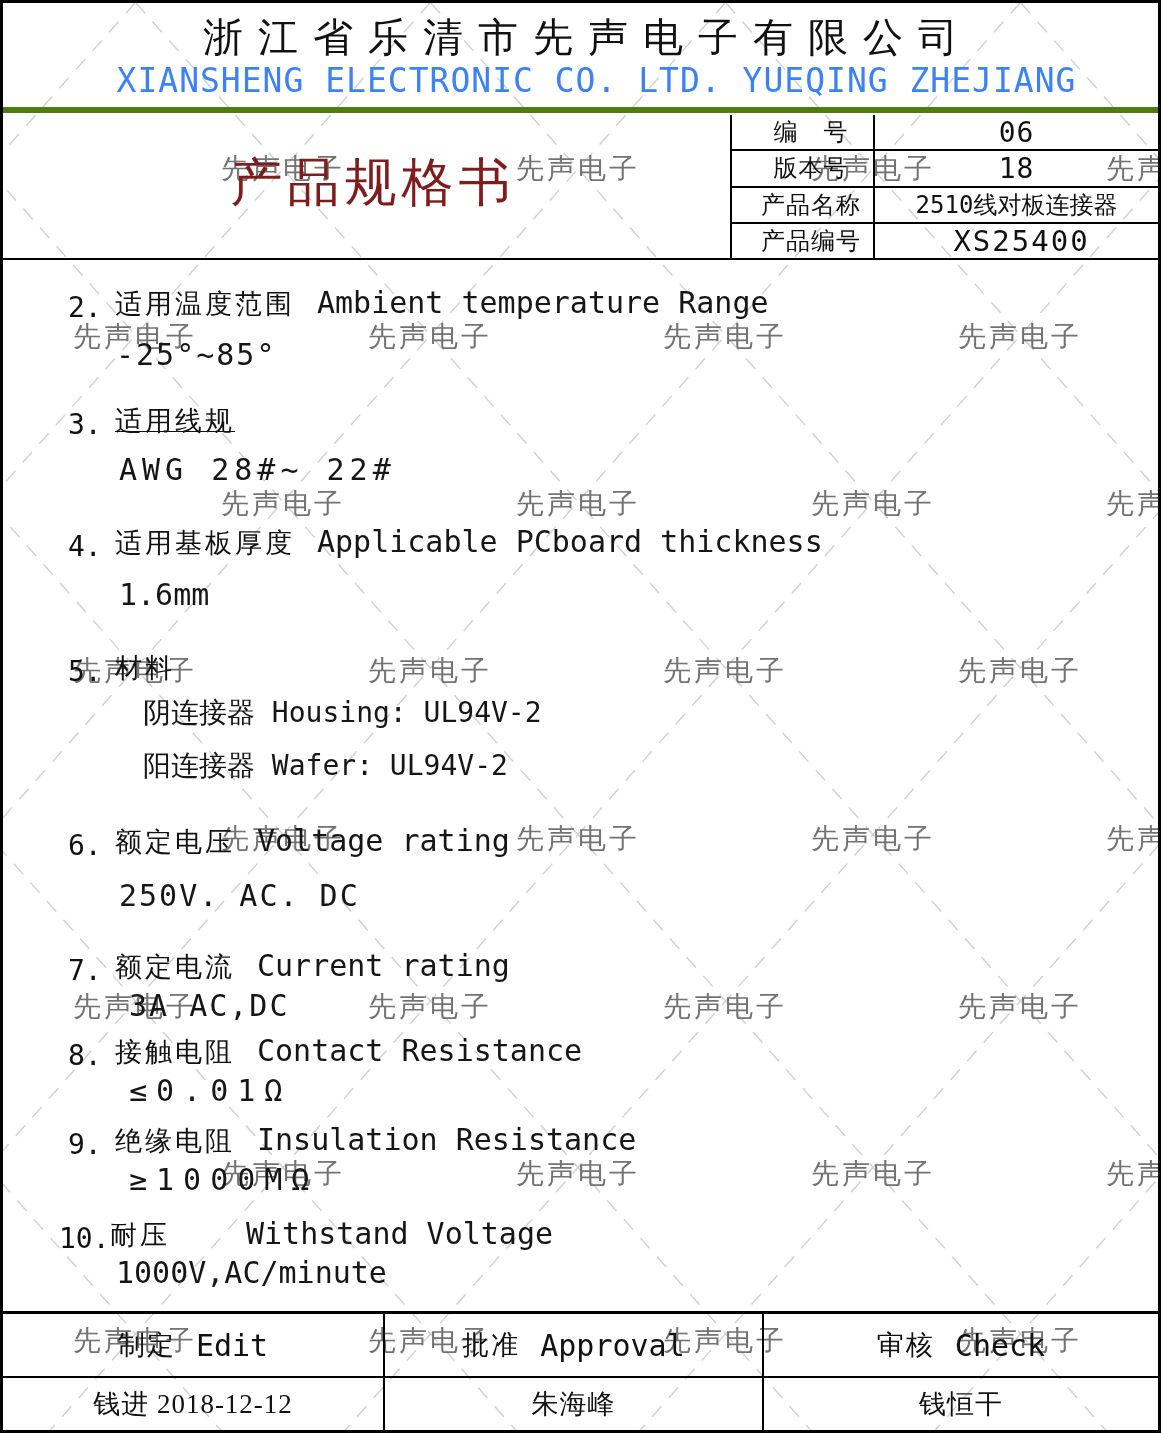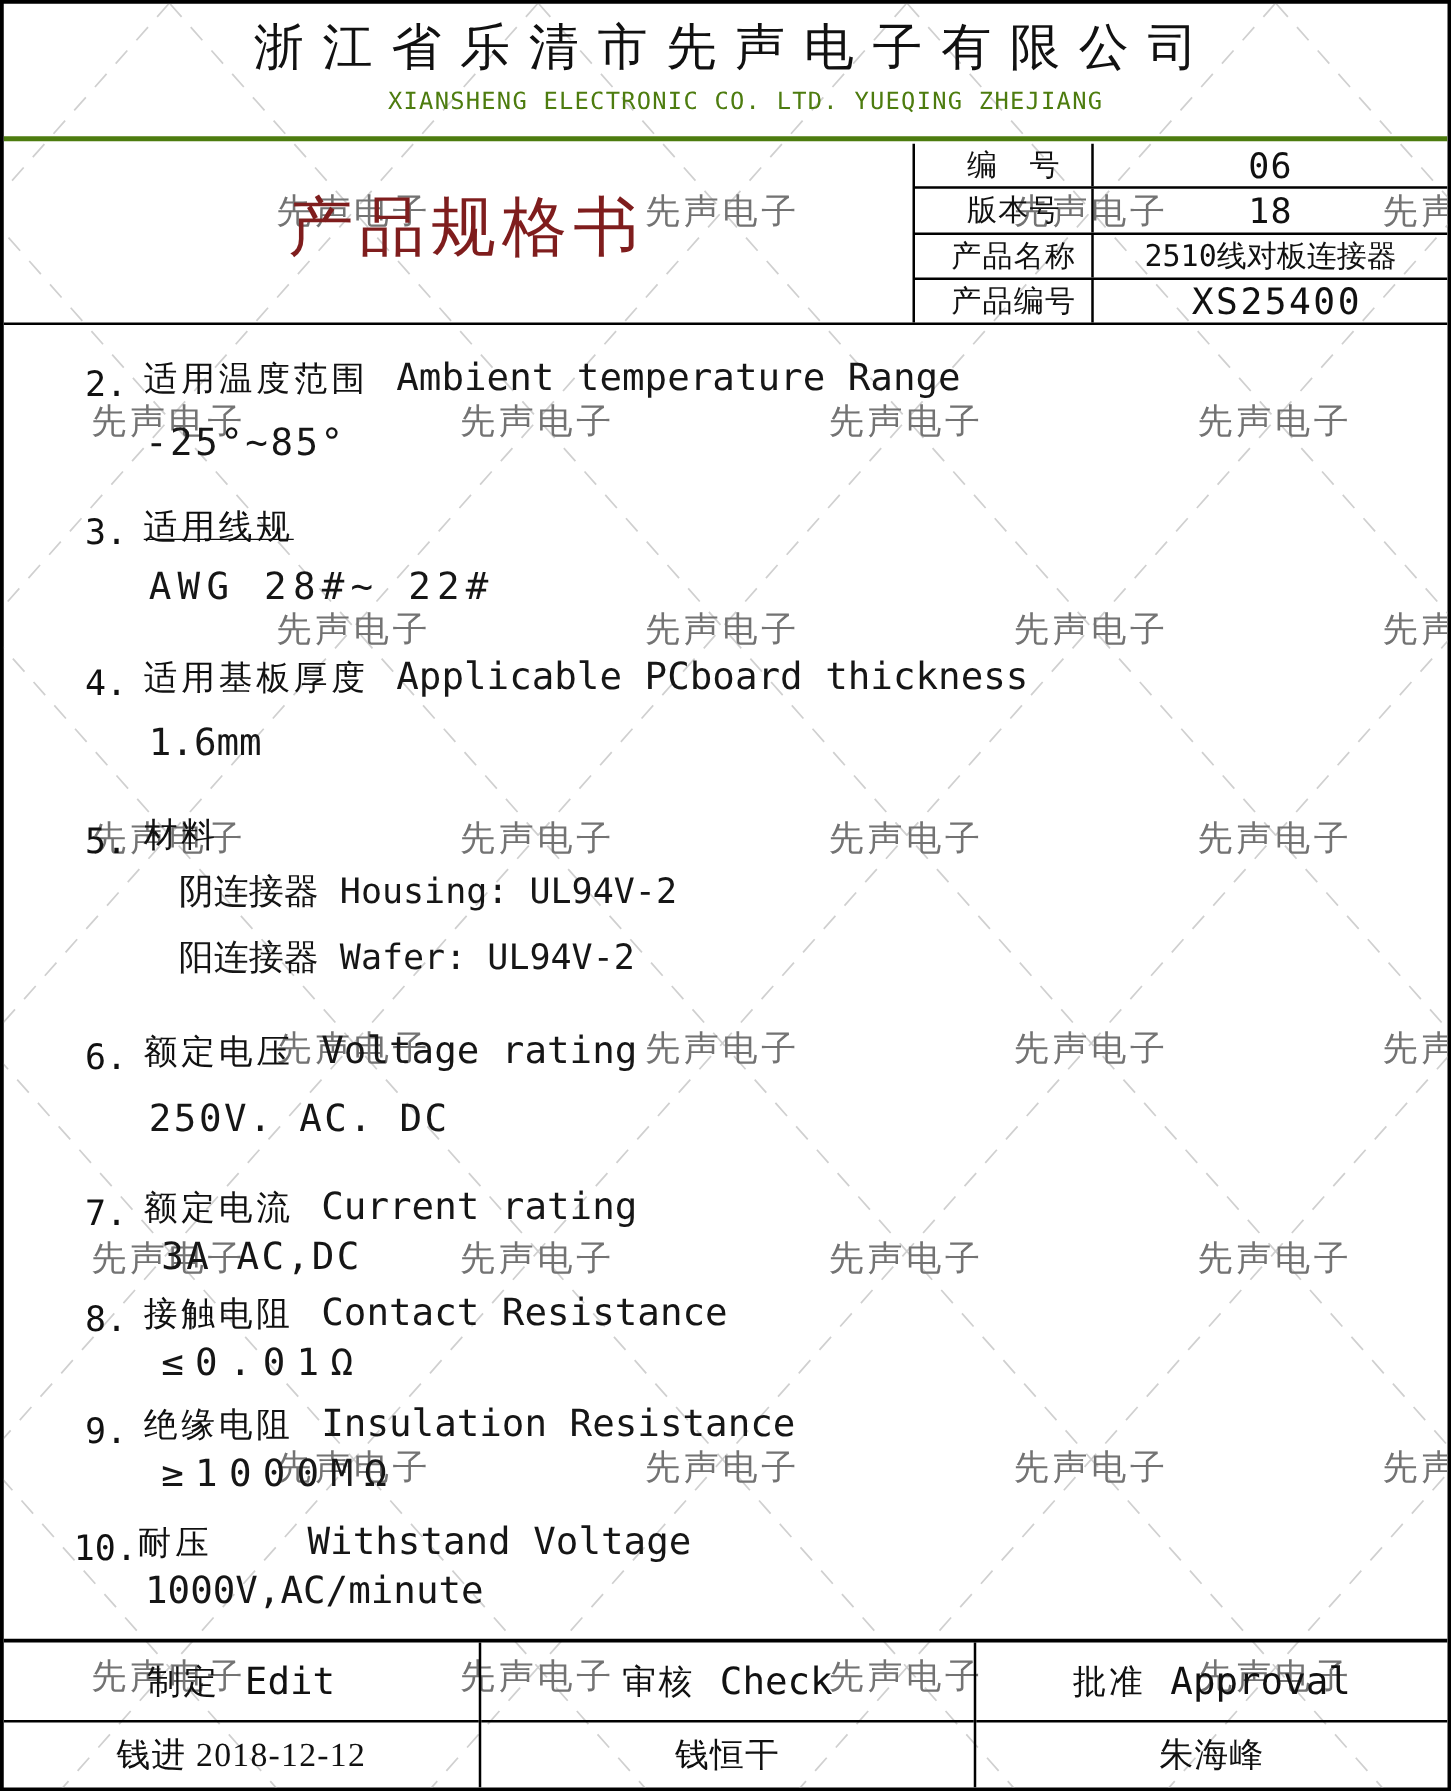--- a/index.html
+++ b/index.html
@@ -15,24 +15,24 @@
   .wm-lines { position:absolute; left:0; top:0; width:1155px; height:1427px; z-index:1; }
   .wm-text {
     position:absolute; transform:translate(-50%,-50%); z-index:1;
     font-family:"Liberation Sans","DejaVu Sans",sans-serif;
     font-size:28px; letter-spacing:3px; color:#737373; white-space:nowrap;
   }
 
   
   .header {
     position:absolute; left:0; top:0; width:1155px; height:110px;
-    border-bottom:4px solid #4d7c0f; z-index:2; text-align:center; box-sizing:border-box;
+    border-bottom:6px solid #4d7c0f; z-index:2; text-align:center; box-sizing:border-box;
   }
   .company-cn { margin-top:12px; font-size:40px; letter-spacing:15px; padding-left:15px; line-height:46px; }
-  .company-en { margin-top:3px;  font-size:19px; letter-spacing:1px; line-height:34px; color:#4d7c0f;margin-left:32px; }
+  .company-en { margin-top:3px;  font-size:33px; letter-spacing:1px; line-height:34px; color:#3b82f6;margin-left:32px; }
 
   
   .title-block {
     position:absolute; left:0; top:112px; width:1155px; height:145px;
     border-bottom:2px solid #000; z-index:2; box-sizing:border-box;
   }
   .doc-title {
     position:absolute; left:105px; top:32px; width:530px; text-align:center;
     font-size:52px; letter-spacing:5px; line-height:72px; color:#7f1d1d;
   }
@@ -214,29 +214,29 @@
   <div class="val cad" style="left:113px; top:1250px;">1000V,AC/minute</div>
 
   <div class="approval">
     <div class="app-col app-col-1">
       <div class="app-header">
         <span class="cn">制定</span>
         <span class="cad">Edit</span>
       </div>
       <div class="app-value cn">钱进 2018-12-12</div>
     </div>
+    <div class="app-col app-col-3">
+      <div class="app-header">
+        <span class="cn">批准</span>
+        <span class="cad">Approval</span>
+      </div>
+      <div class="app-value cn">朱海峰</div>
+    </div>
     <div class="app-col app-col-2">
       <div class="app-header">
         <span class="cn">审核</span>
         <span class="cad">Check</span>
       </div>
       <div class="app-value cn">钱恒干</div>
     </div>
-    <div class="app-col app-col-3">
-      <div class="app-header">
-        <span class="cn">批准</span>
-        <span class="cad">Approval</span>
-      </div>
-      <div class="app-value cn">朱海峰</div>
-    </div>
   </div>
 
 </div>
 
 </body></html>

